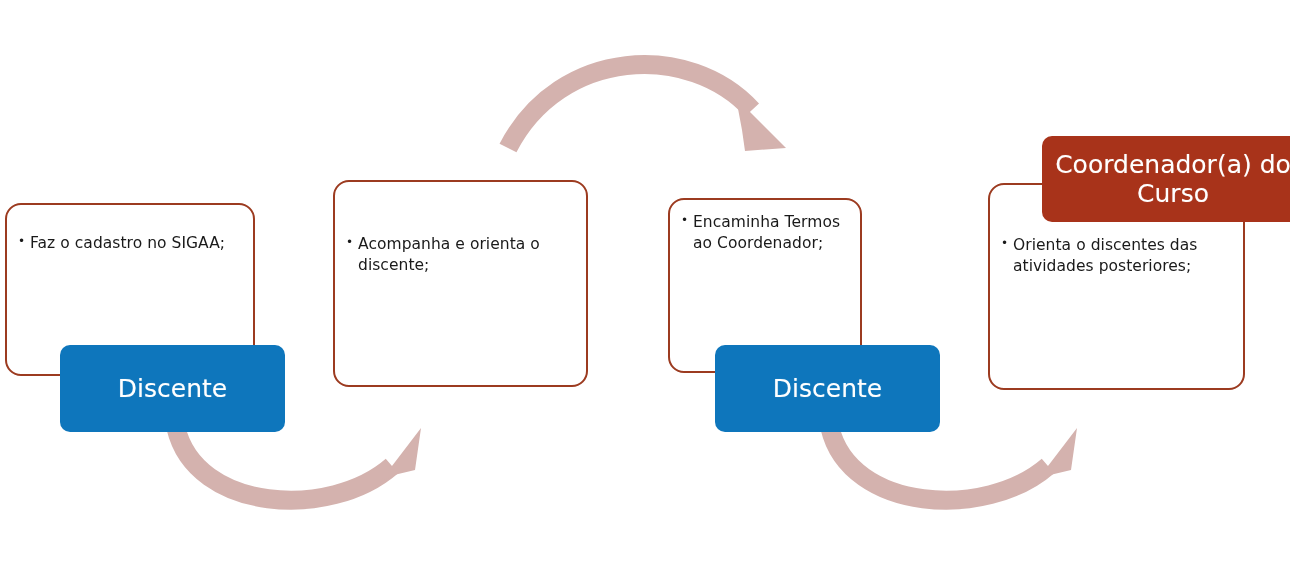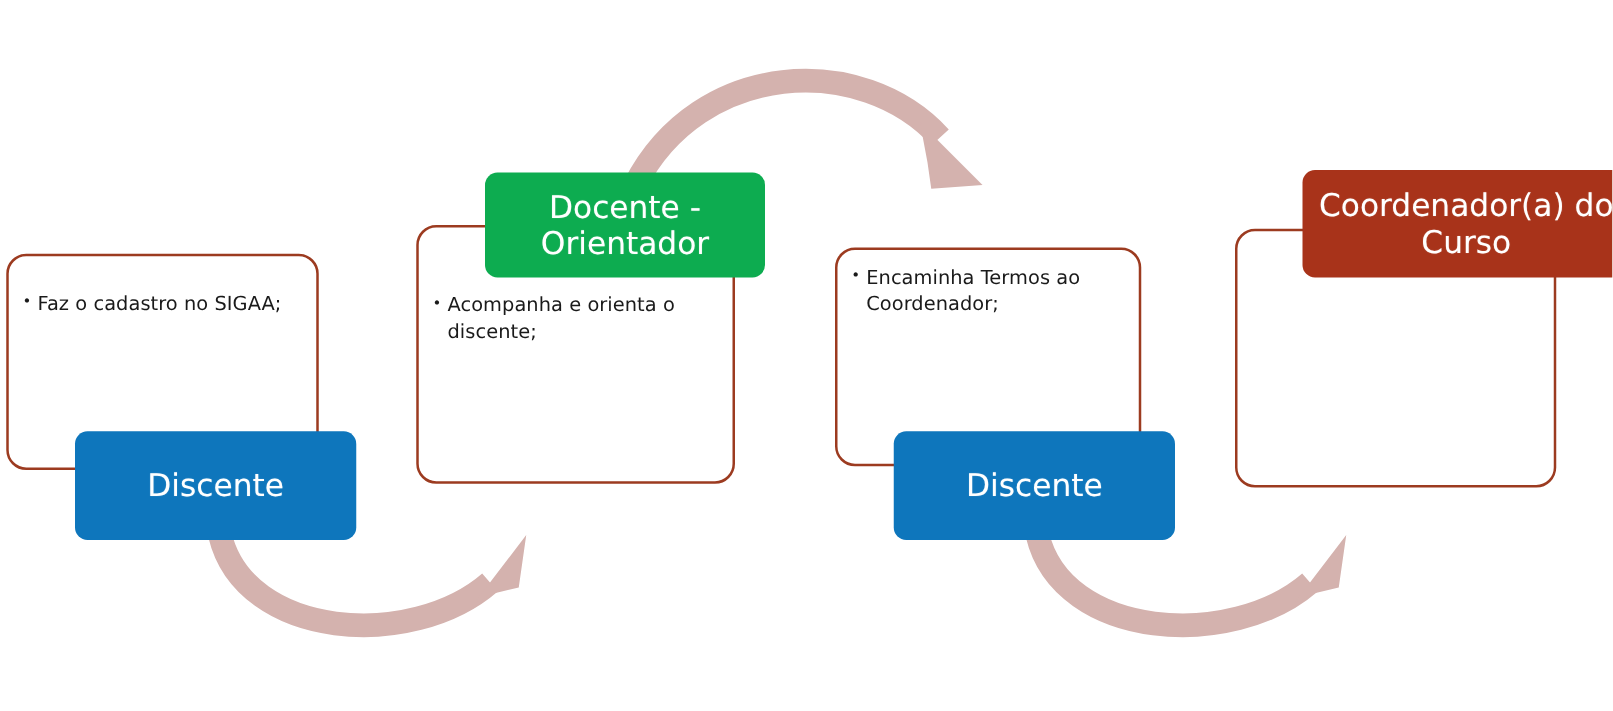--- a/index.html
+++ b/index.html
@@ -111,28 +111,28 @@
       <li class="note-item">Faz o cadastro no SIGAA;</li>
     </ul>
   </div>
   <div class="role-chip" style="left:60px; top:345px; width:225px; height:87px; background:#0E76BC;">Discente</div>
 
   <div class="note-card" style="left:333px; top:180px; width:255px; height:207px; padding:52px 14px 10px 10px;">
     <ul class="note-list">
       <li class="note-item">Acompanha e orienta o discente;</li>
     </ul>
   </div>
-  <div class="role-chip" style="left:388px; top:138px; width:224px; height:84px; background:#0DAC50;">Docente - Orientador</div>
 
-  <div class="note-card" style="left:668px; top:198px; width:245px; height:175px; padding:12px 14px 10px 10px;">
+  <div class="note-card" style="left:668px; top:198px; width:194px; height:175px; padding:12px 14px 10px 10px;">
     <ul class="note-list">
       <li class="note-item">Encaminha Termos ao Coordenador;</li>
     </ul>
   </div>
   <div class="role-chip" style="left:715px; top:345px; width:225px; height:87px; background:#0E76BC;">Discente</div>
 
   <div class="note-card" style="left:988px; top:183px; width:257px; height:207px; padding:50px 12px 10px 10px;">
     <ul class="note-list">
+      <li class="note-item">Orienta o discentes das atividades posteriores;</li>
     </ul>
   </div>
   <div class="role-chip" style="left:1042px; top:136px; width:262px; height:86px; background:#A8331A;">Coordenador(a) do Curso</div>
 
 </div>
 
 </body></html>

